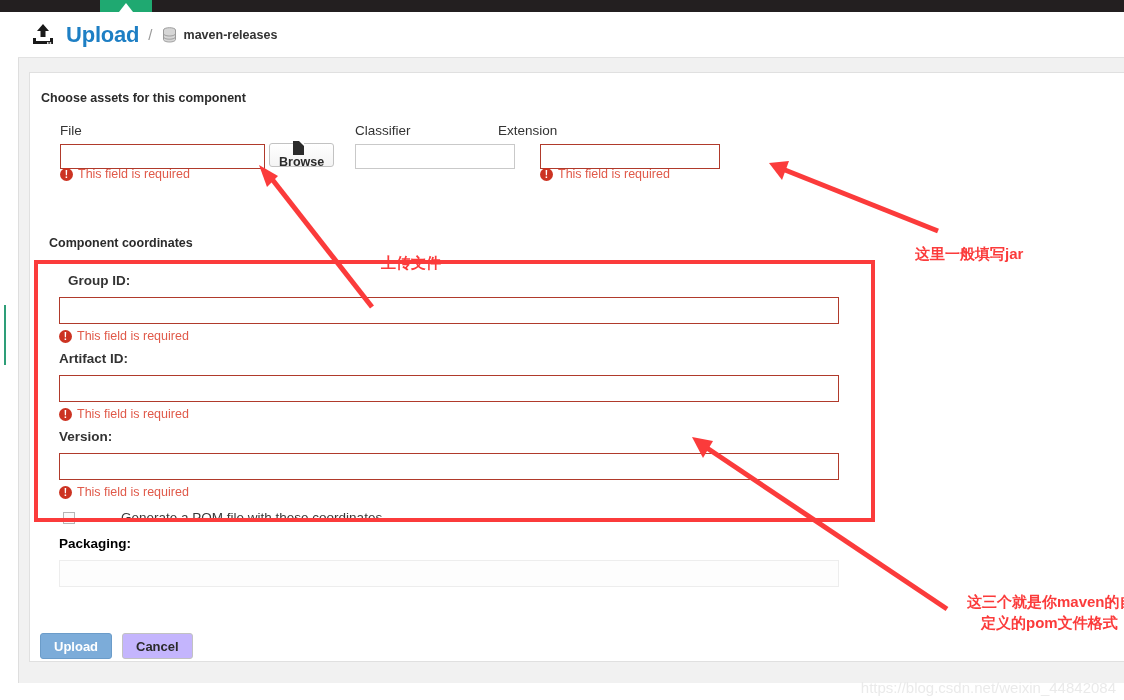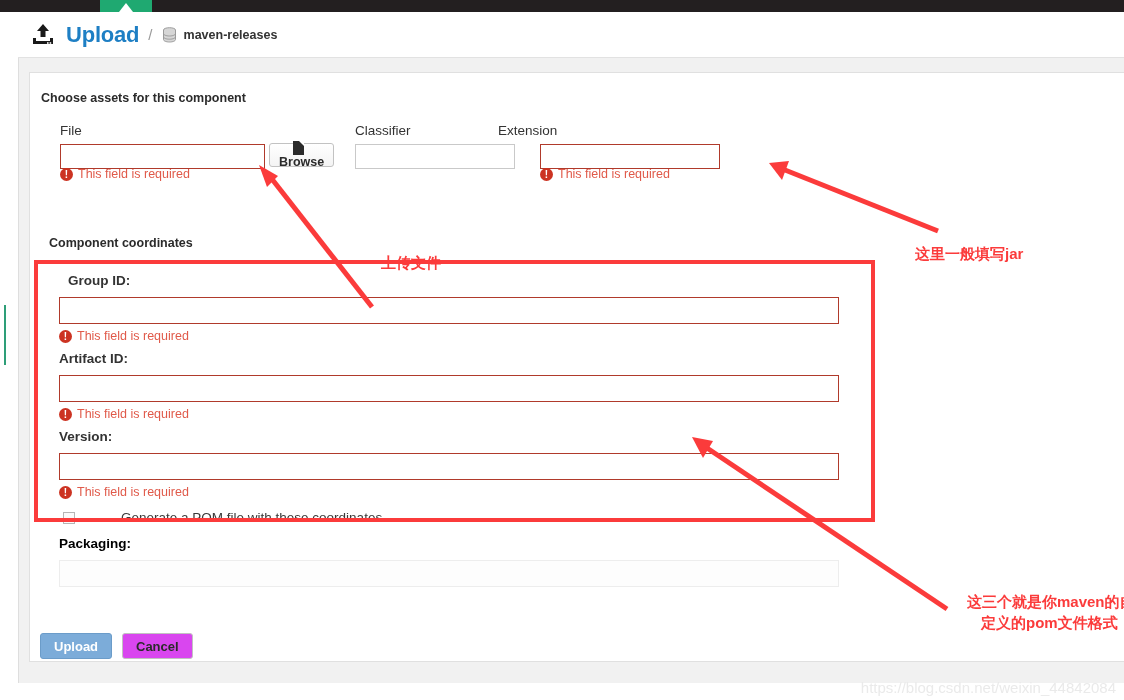--- a/index.html
+++ b/index.html
@@ -120,21 +120,21 @@
   }
   .chk-label { font-size:13.5px; color:#3a3a3a; }
 
   .btn-upload {
     position:absolute; background:#7cacd9; border:1px solid #6b9cc9;
     color:#ffffff; font-weight:bold; font-size:13px; border-radius:3px;
     height:26px; padding:0 13px; display:inline-flex; align-items:center;
     cursor:pointer; font-family:"Liberation Sans", sans-serif;
   }
   .btn-cancel {
-    position:absolute; background:#d946ef; border:1px solid #c2c2c2;
+    position:absolute; background:#c4b5fd; border:1px solid #c2c2c2;
     color:#2b2b2b; font-weight:bold; font-size:13px; border-radius:3px;
     height:26px; padding:0 13px; display:inline-flex; align-items:center;
     cursor:pointer; font-family:"Liberation Sans", sans-serif;
   }
 
   
   .anno-layer {
     position:absolute; left:16px; top:0; width:1124px; height:700px;
     pointer-events:none;
     font-weight:bold;

